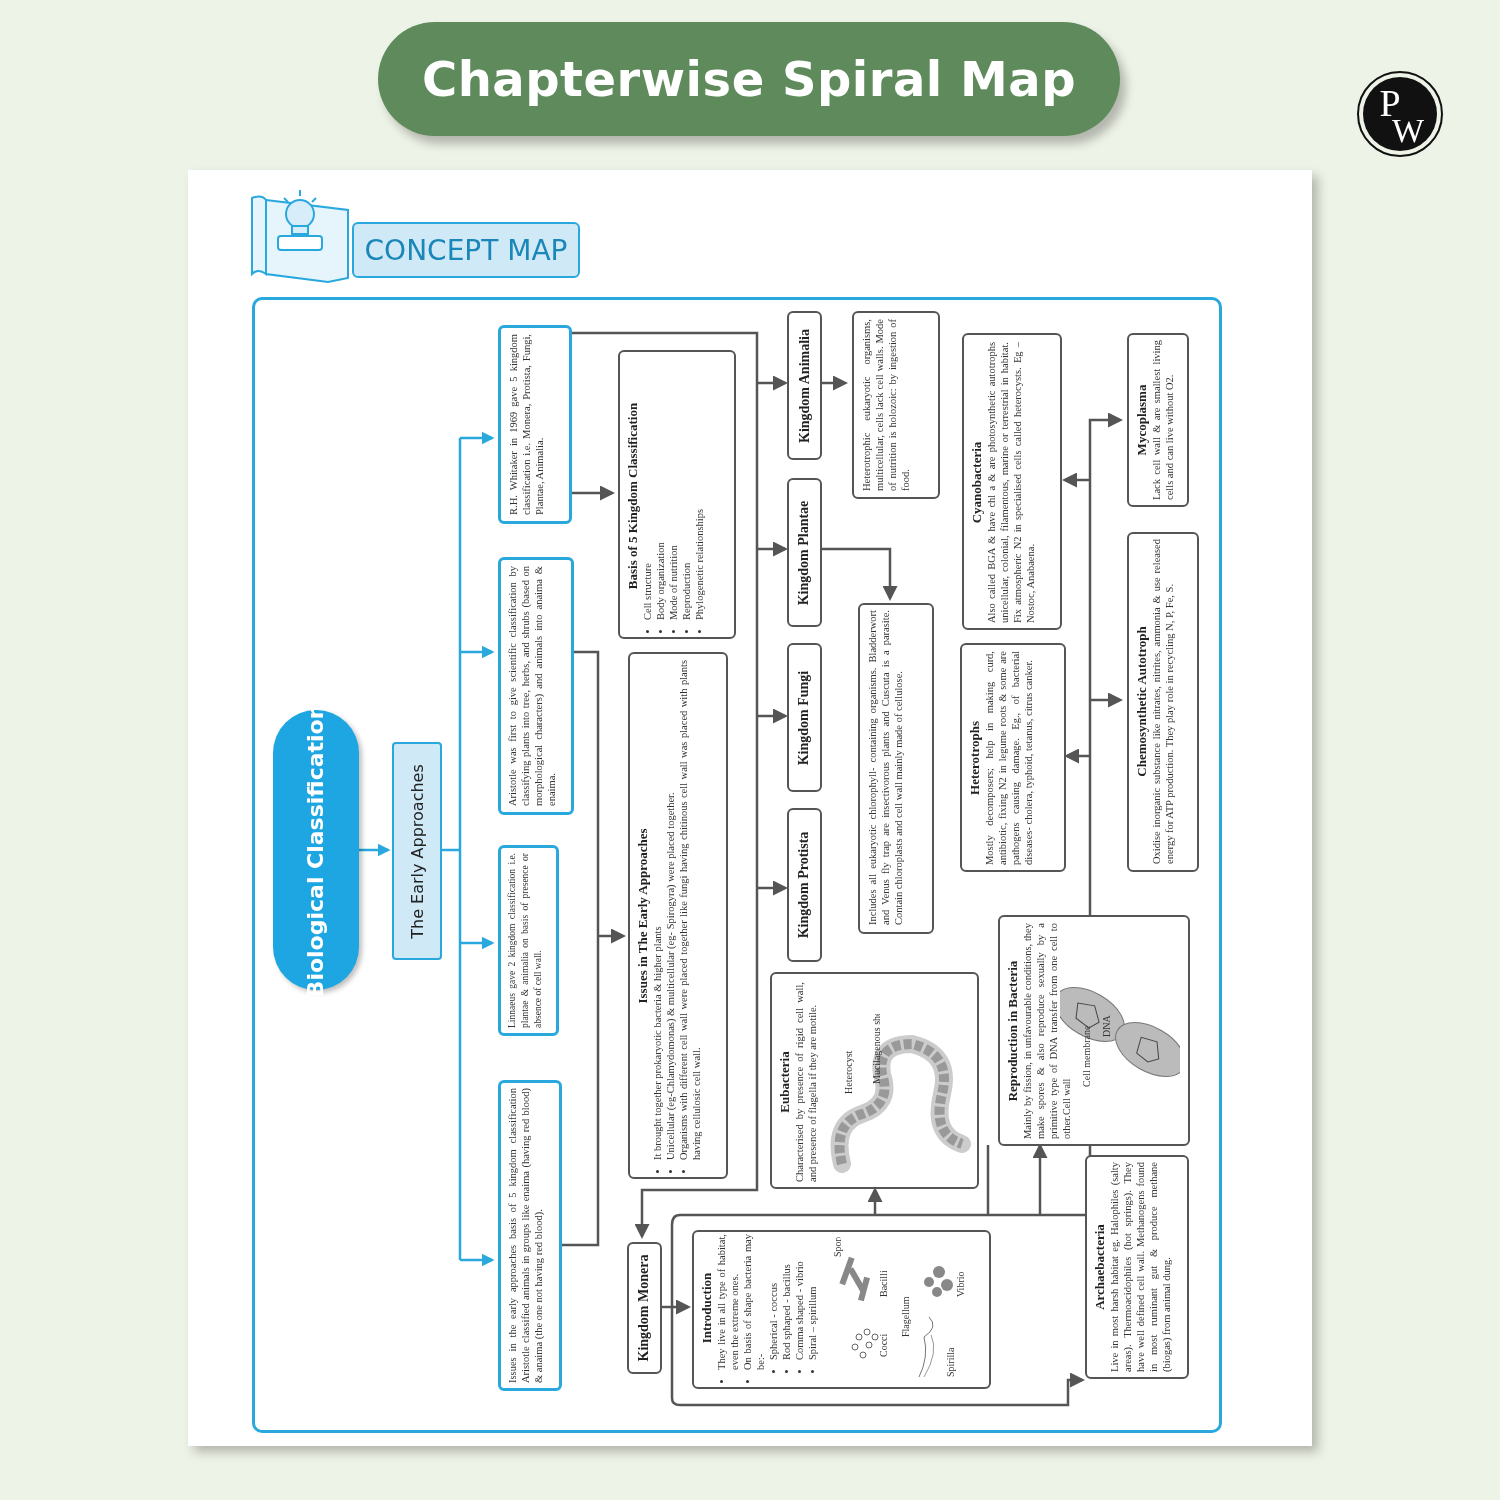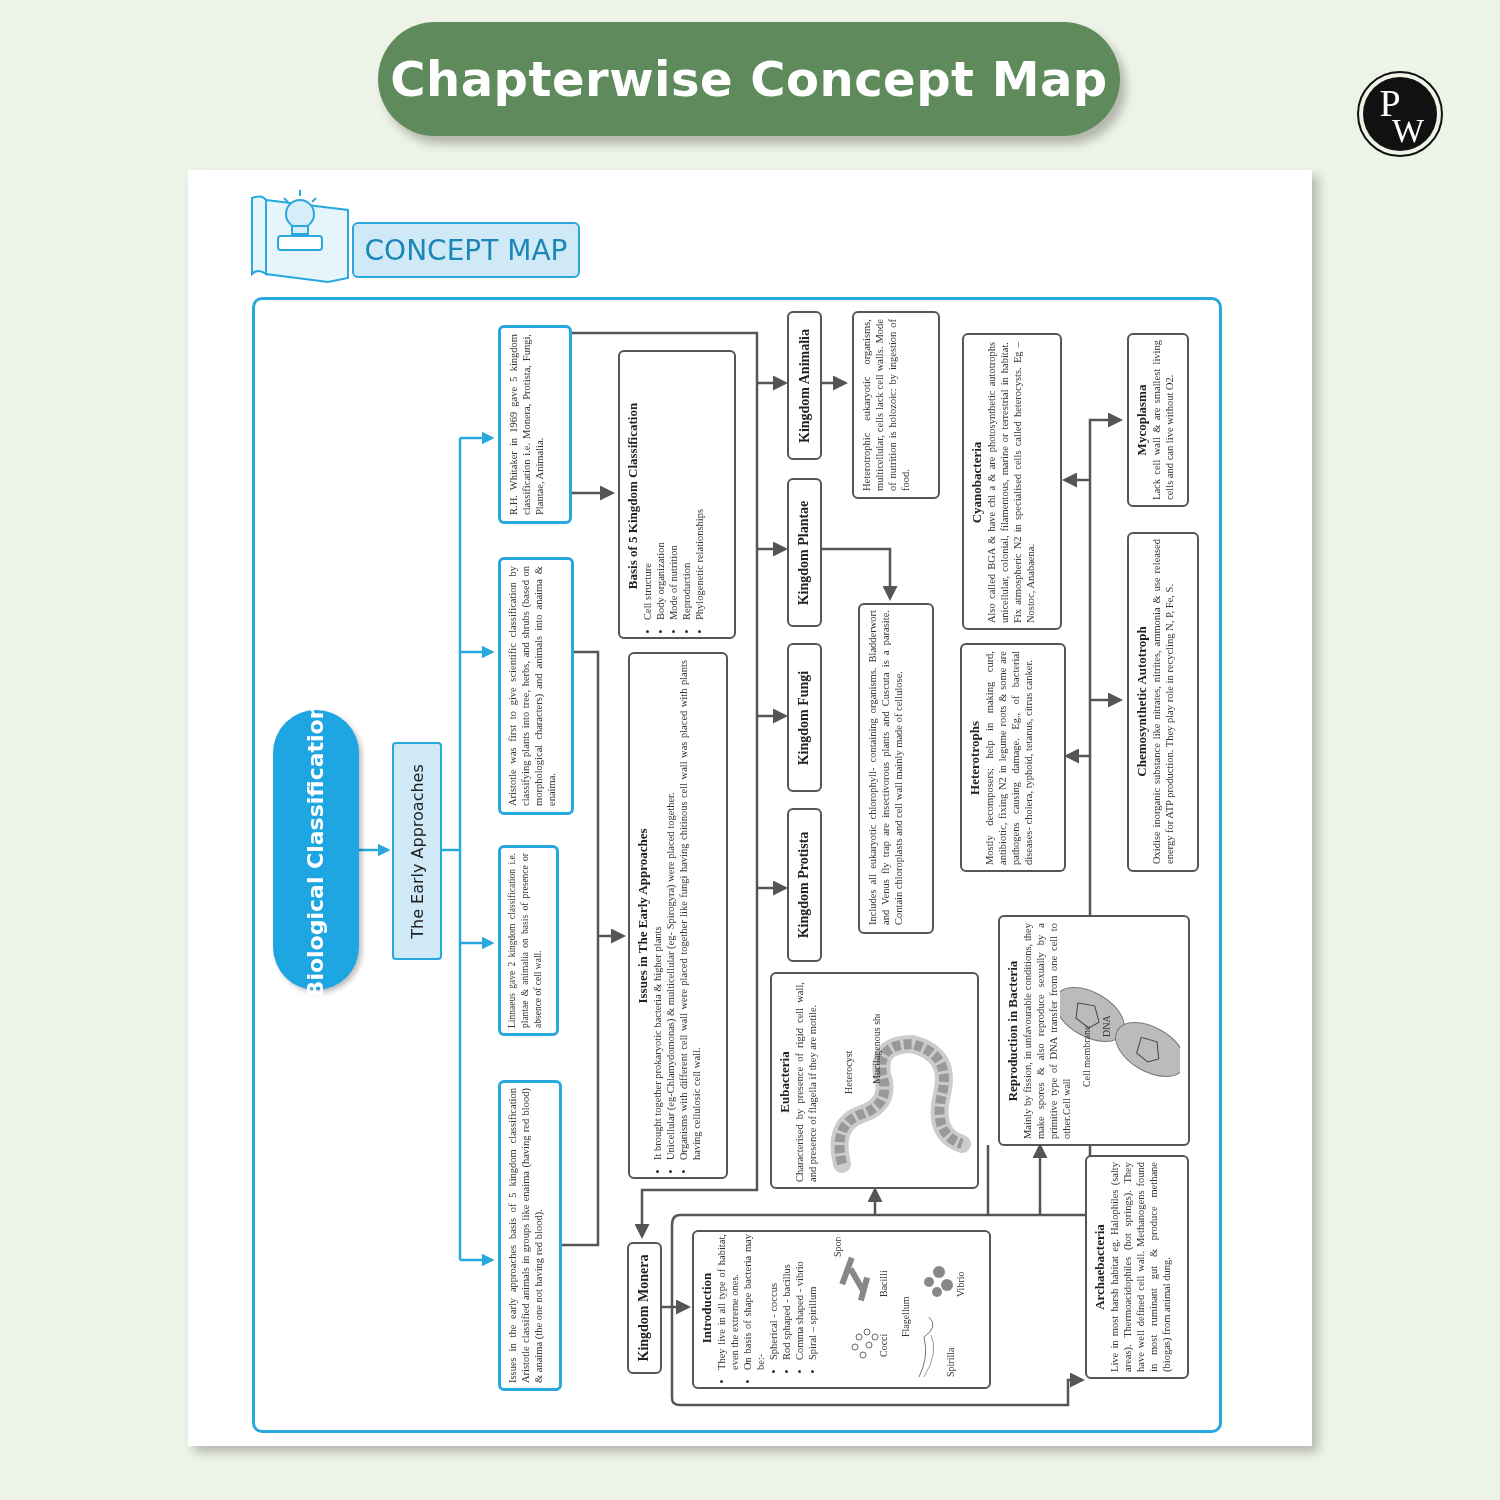--- a/index.html
+++ b/index.html
@@ -23,21 +23,21 @@
   .inner li{margin:0;}
   .kbox{position:absolute;border:2px solid #555;border-radius:6px;background:#fff;display:flex;align-items:center;justify-content:center;}
   .kbox span{transform:rotate(-90deg);white-space:nowrap;font-weight:bold;font-size:14px;color:#222;}
   svg.lines{position:absolute;left:0;top:0;}
   .fig-label{font-size:10px;fill:#333;font-family:"Liberation Serif",serif;}
 </style>
 </head>
 <body>
 
 <div class="header-pill">
-  <span>Chapterwise Concept Map</span>
+  <span>Chapterwise Spiral Map</span>
 </div>
 <svg class="logo" viewBox="0 0 88 88">
   <circle cx="44" cy="44" r="42" fill="none" stroke="#111" stroke-width="2"></circle>
   <circle cx="44" cy="44" r="37" fill="#111"></circle>
   <text x="34" y="46" fill="#fff" font-family="Liberation Serif, serif" font-size="38" text-anchor="middle">P</text>
   <text x="52" y="72" fill="#fff" font-family="Liberation Serif, serif" font-size="34" text-anchor="middle">W</text>
 </svg>
 
 <div class="page"></div>
 

